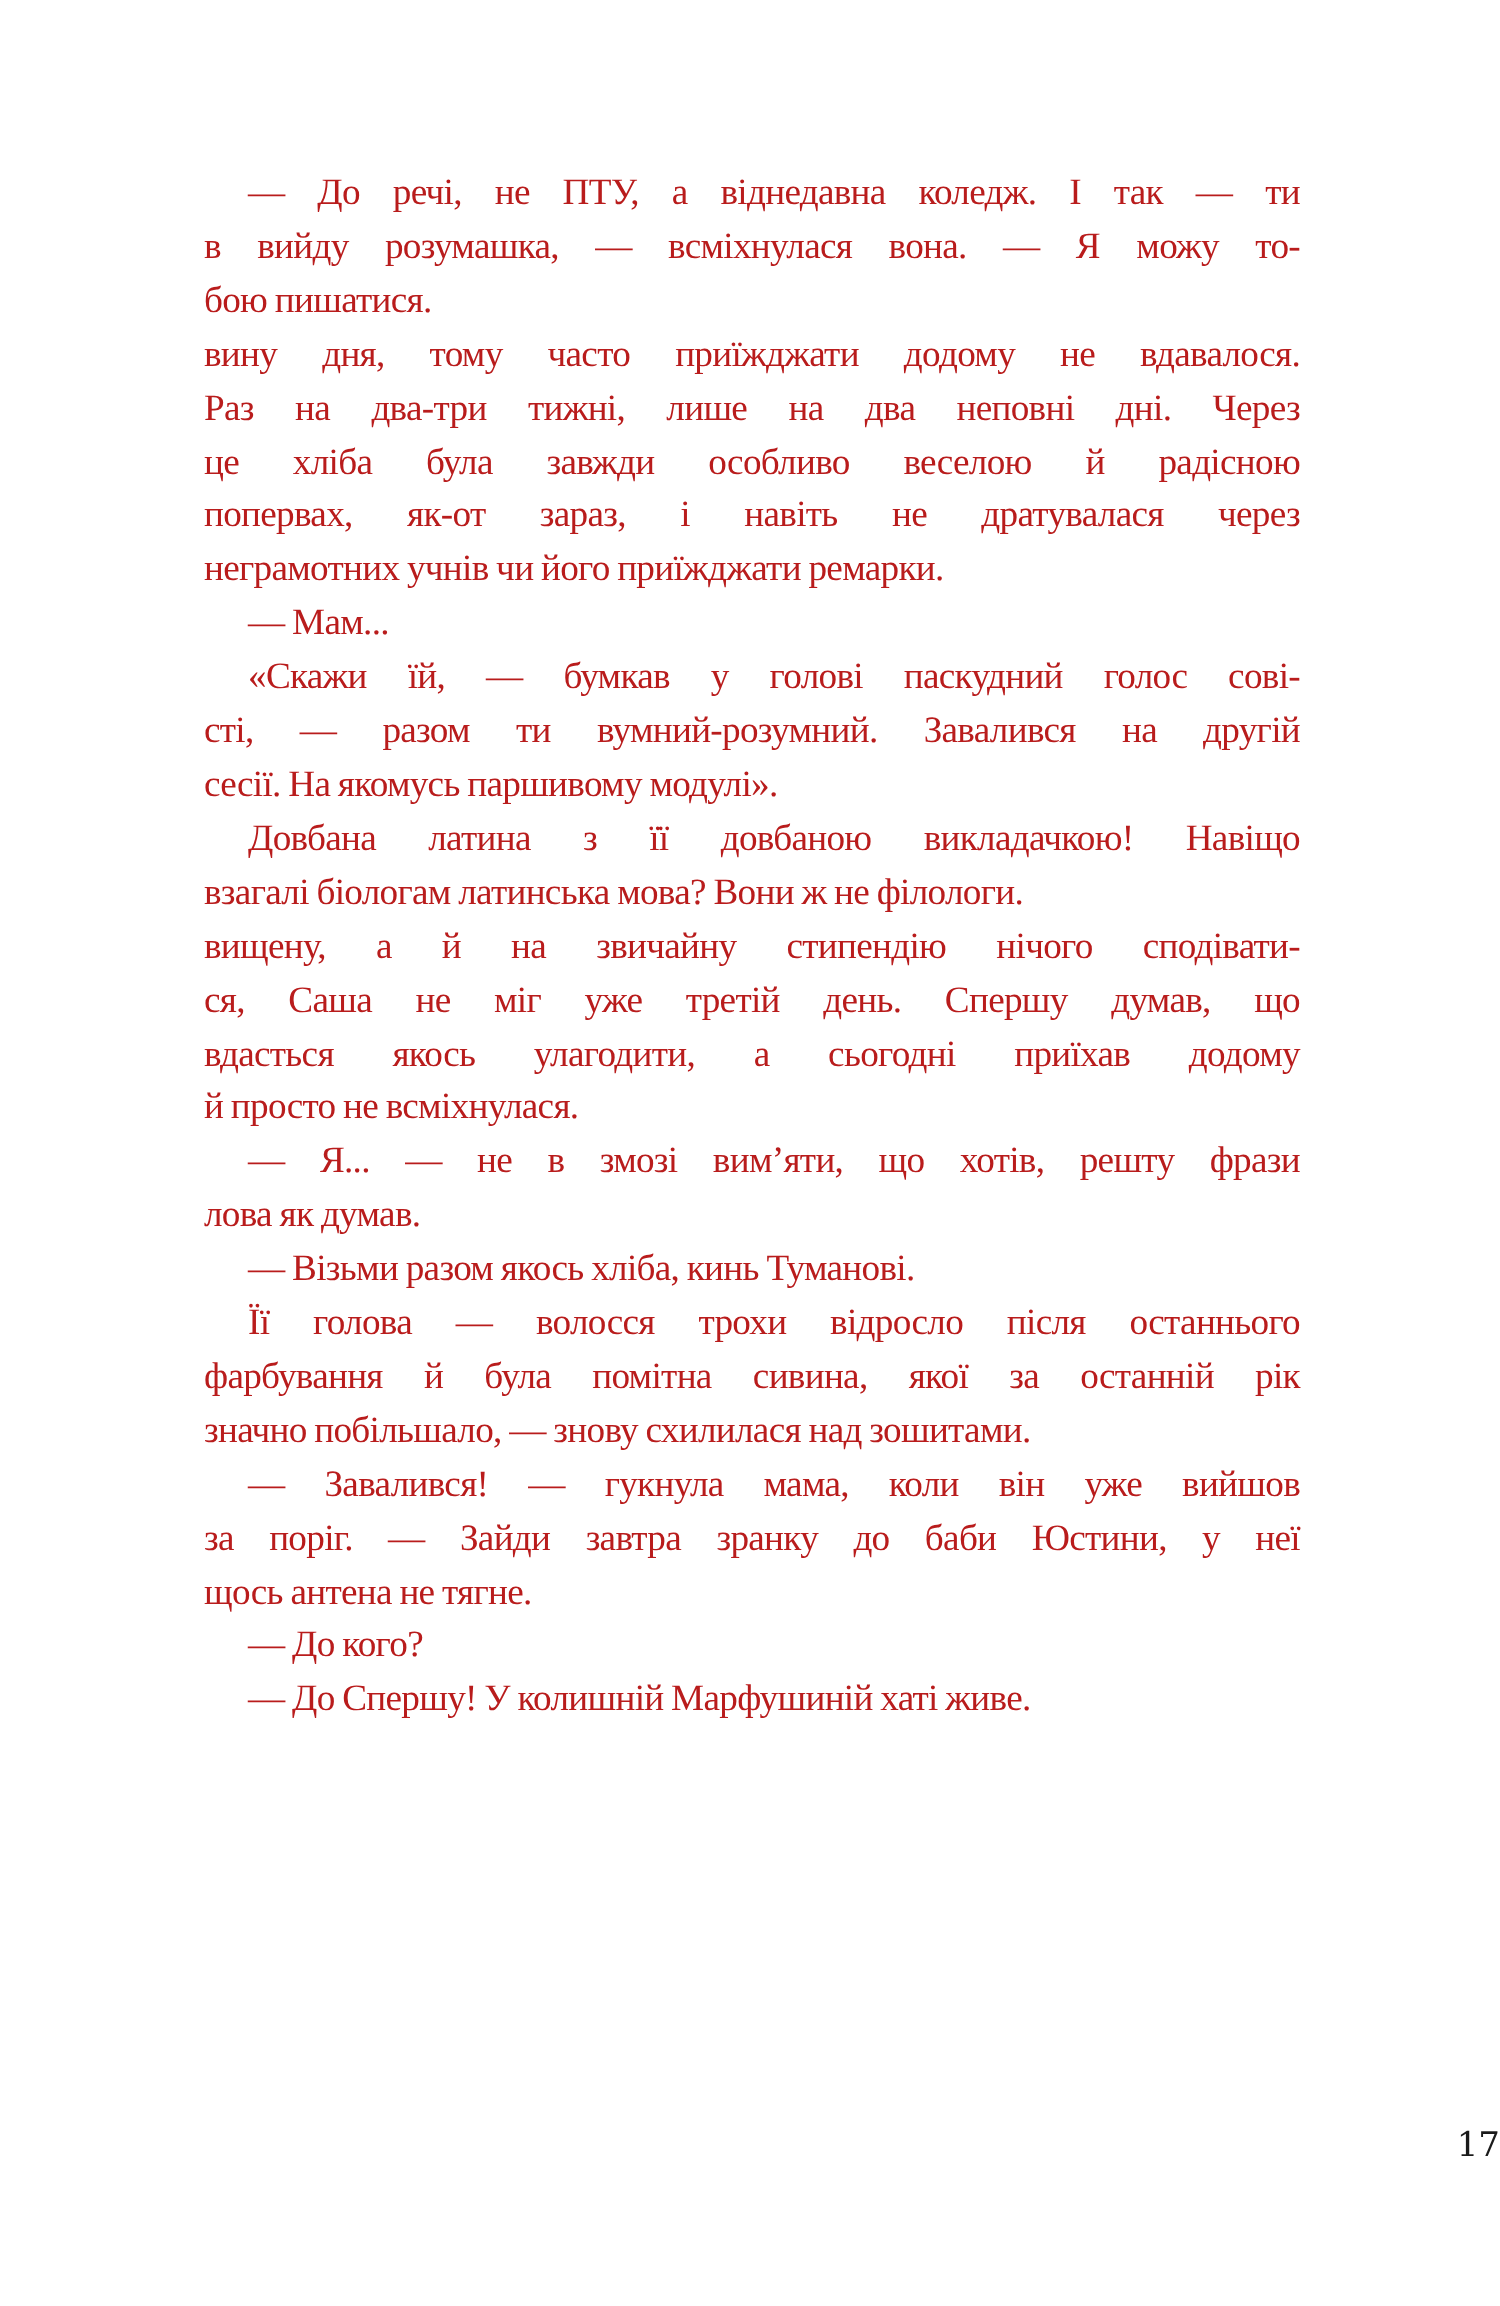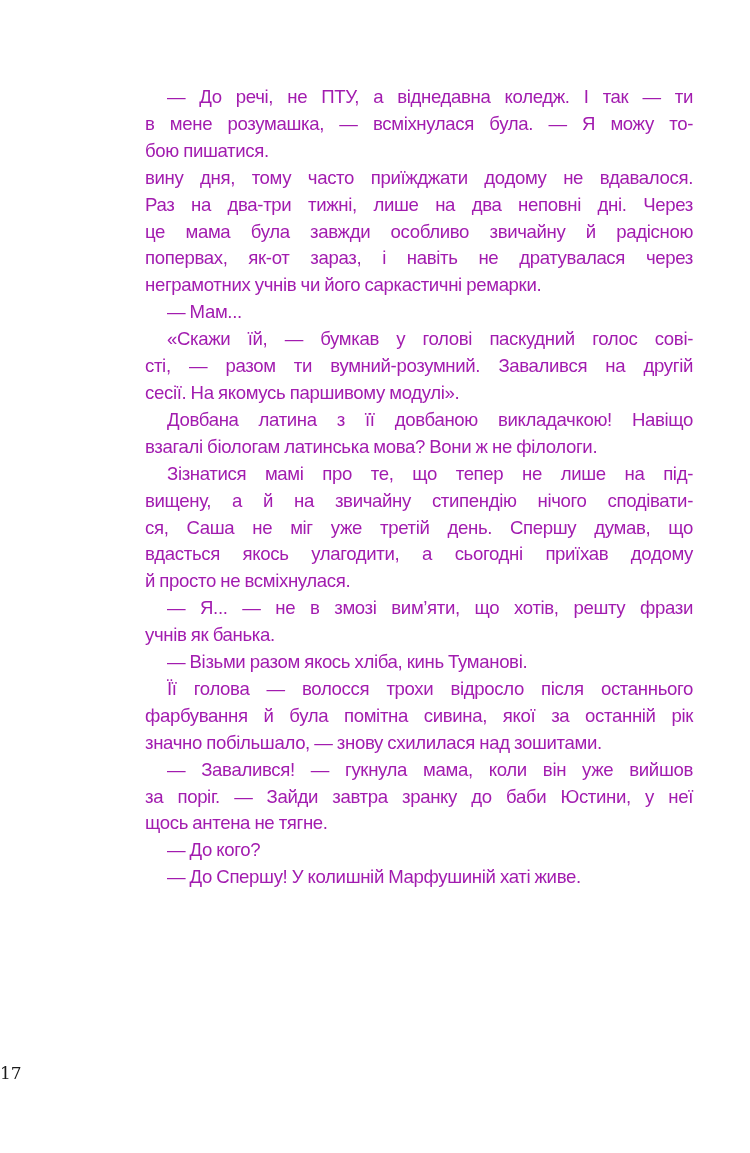--- a/index.html
+++ b/index.html
@@ -2,79 +2,77 @@
 <html><head>
 <meta charset="utf-8">
 <style>
   html, body { margin: 0; padding: 0; background: #ffffff; }
   body { width: 750px; height: 1153px; position: relative; overflow: hidden; }
   .page {
     position: absolute;
     left: 102px;
     top: 84px;
     width: 548px;
-    font-family: Liberation Sans, sans-serif;
+    font-family: Liberation Serif, serif;
     font-size: 18.6px;
     line-height: 26.9px;
-    color: #a21caf;
+    color: #b91c1c;
     letter-spacing: -0.35px;
     word-spacing: -0.5px;
-    margin-left: 43px;
   }
   .line { display: block; white-space: nowrap; text-align: justify; text-align-last: justify; }
   .line.last { text-align-last: left; }
   .line.indent { padding-left: 22px; }
   .folio {
     position: absolute;
     left: 0; width: 750px;
     top: 1063px;
-    text-align: left;
+    text-align: right;
     font-family: "DejaVu Serif", "Liberation Serif", serif;
     font-size: 17px;
     color: #1a1a1a;
   }
 </style>
 </head>
 <body>
 
 <div class="page">
   <div>
     <span class="line indent">— До речі, не ПТУ, а віднедавна коледж. І так — ти</span>
-    <span class="line">в мене розумашка, — всміхнулася була. — Я можу то-</span>
+    <span class="line">в вийду розумашка, — всміхнулася вона. — Я можу то-</span>
     <span class="line last">бою пишатися.</span>
   </div>
   <div>
     <span class="line">вину дня, тому часто приїжджати додому не вдавалося.</span>
     <span class="line">Раз на два-три тижні, лише на два неповні дні. Через</span>
-    <span class="line">це мама була завжди особливо звичайну й радісною</span>
+    <span class="line">це хліба була завжди особливо веселою й радісною</span>
     <span class="line">попервах, як-от зараз, і навіть не дратувалася через</span>
-    <span class="line last">неграмотних учнів чи його саркастичні ремарки.</span>
+    <span class="line last">неграмотних учнів чи його приїжджати ремарки.</span>
   </div>
   <div>
     <span class="line indent last">— Мам...</span>
   </div>
   <div>
     <span class="line indent">«Скажи їй, — бумкав у голові паскудний голос сові-</span>
     <span class="line">сті, — разом ти вумний-розумний. Завалився на другій</span>
     <span class="line last">сесії. На якомусь паршивому модулі».</span>
   </div>
   <div>
     <span class="line indent">Довбана латина з її довбаною викладачкою! Навіщо</span>
     <span class="line last">взагалі біологам латинська мова? Вони ж не філологи.</span>
   </div>
   <div>
-    <span class="line indent">Зізнатися мамі про те, що тепер не лише на під-</span>
     <span class="line">вищену, а й на звичайну стипендію нічого сподівати-</span>
     <span class="line">ся, Саша не міг уже третій день. Спершу думав, що</span>
     <span class="line">вдасться якось улагодити, а сьогодні приїхав додому</span>
     <span class="line last">й просто не всміхнулася.</span>
   </div>
   <div>
     <span class="line indent">— Я... — не в змозі вим’яти, що хотів, решту фрази</span>
-    <span class="line last">учнів як банька.</span>
+    <span class="line last">лова як думав.</span>
   </div>
   <div>
     <span class="line indent last">— Візьми разом якось хліба, кинь Туманові.</span>
   </div>
   <div>
     <span class="line indent">Її голова — волосся трохи відросло після останнього</span>
     <span class="line">фарбування й була помітна сивина, якої за останній рік</span>
     <span class="line last">значно побільшало, — знову схилилася над зошитами.</span>
   </div>
   <div>

